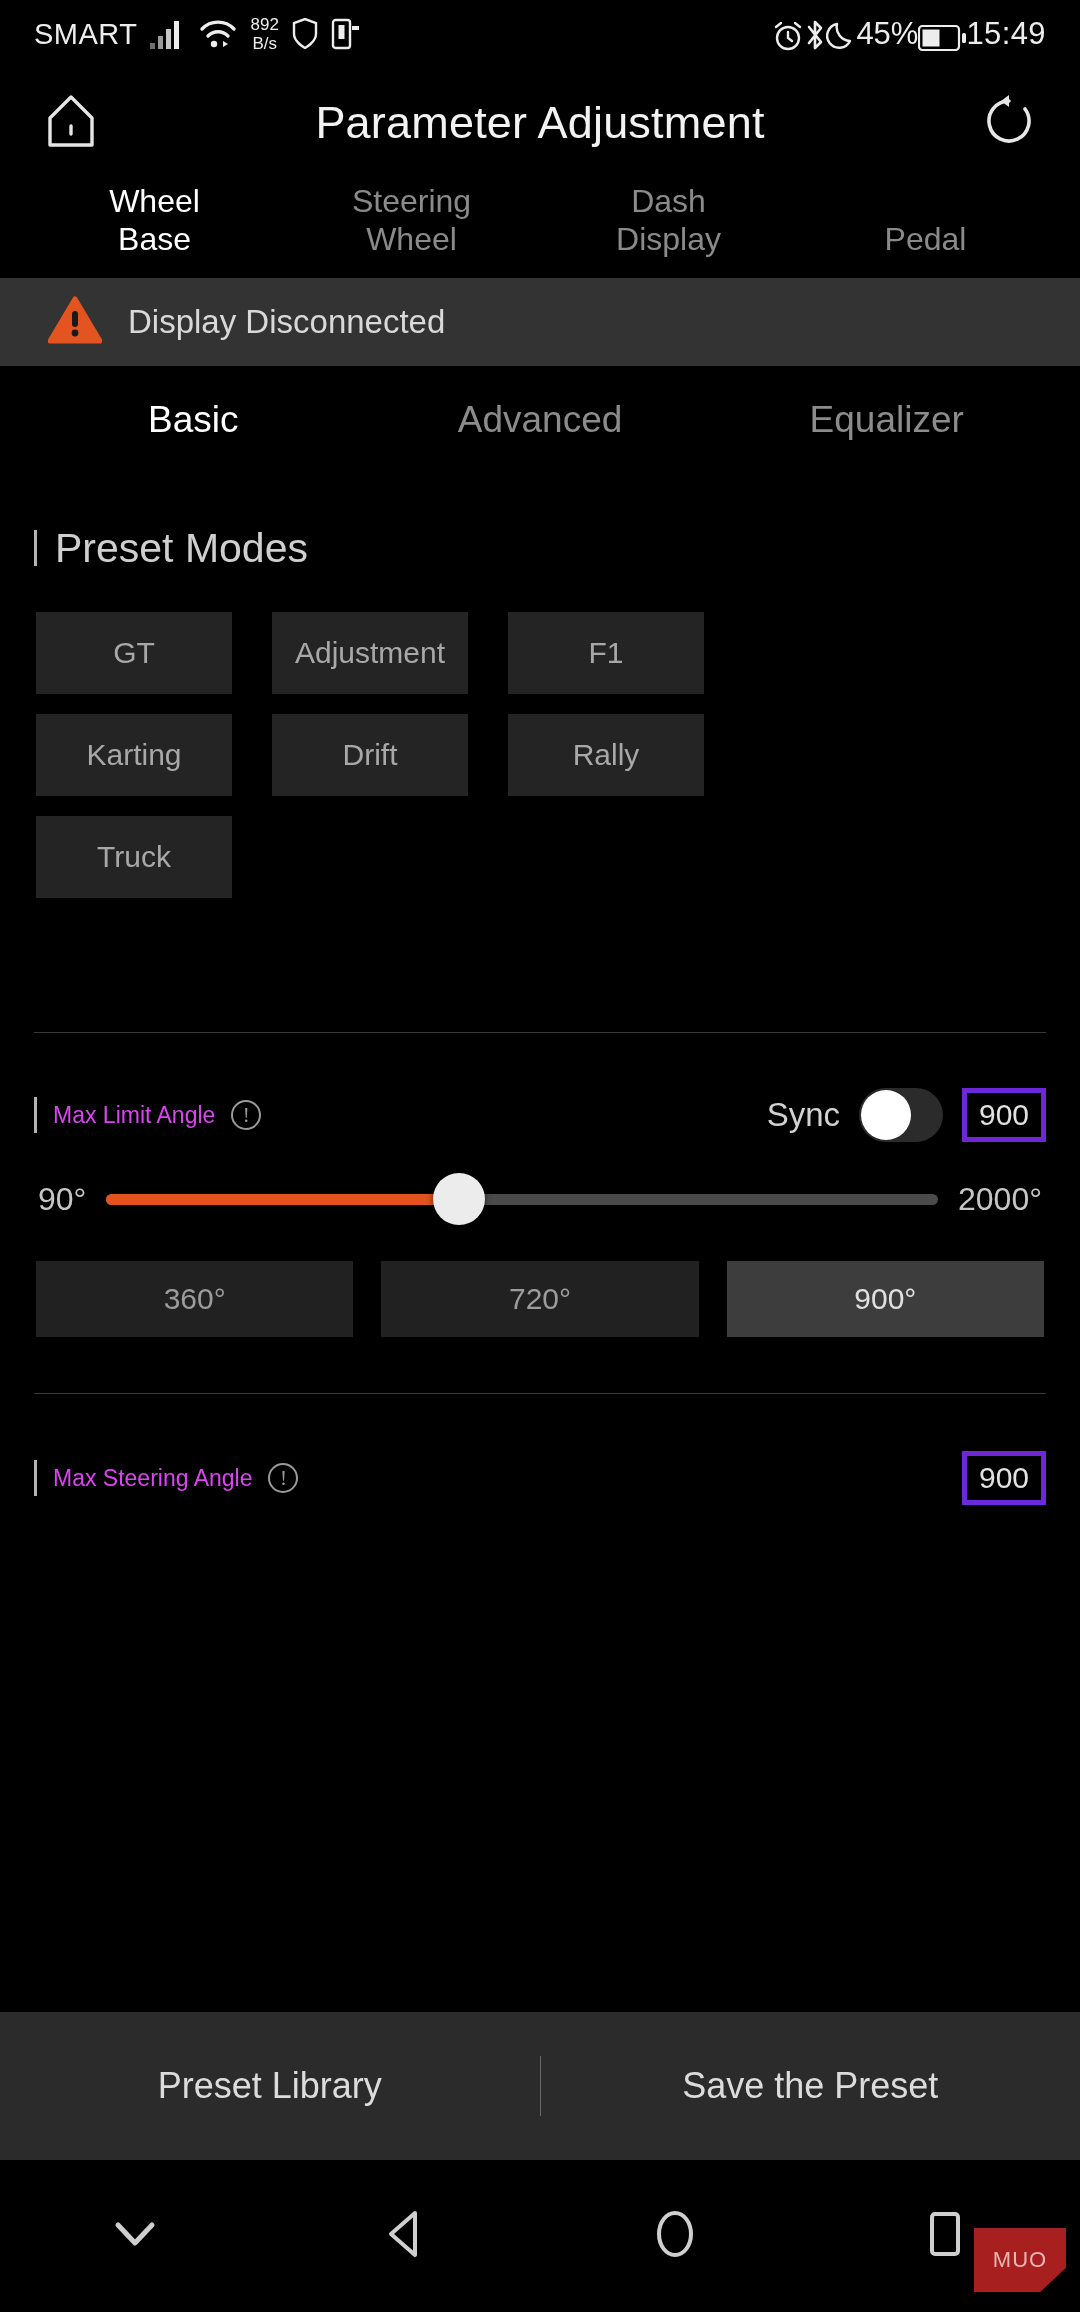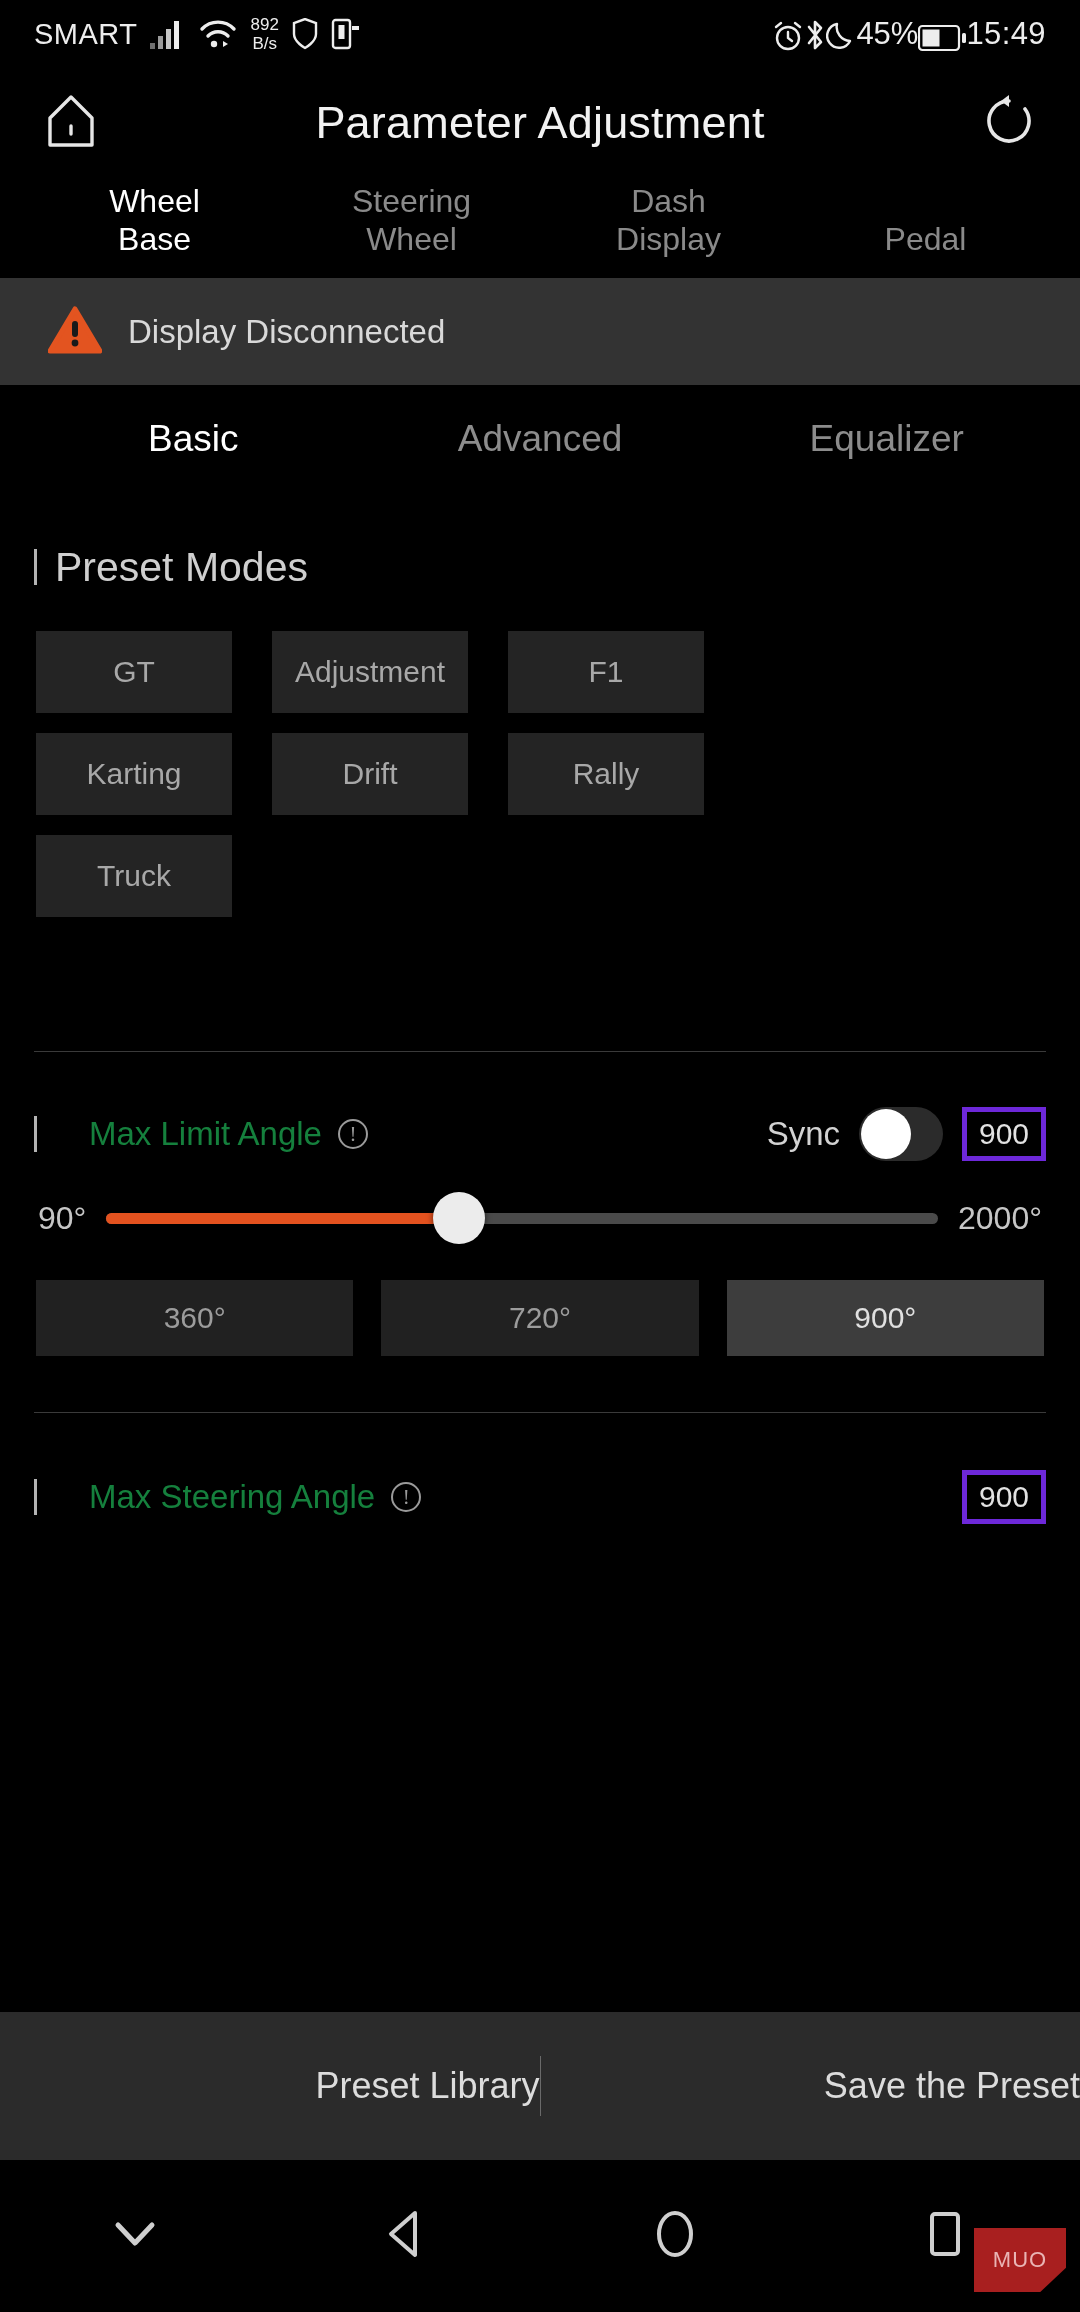--- a/index.html
+++ b/index.html
@@ -55,21 +55,21 @@
     flex:1; text-align:center;
     font-size:32px; line-height:38px;
     color:#8a8a8a;
     cursor:pointer;
     padding-top:4px;
   }
   .tab.active { color:#ffffff; }
 
   
   .warn {
-    height:107px;
+    height:88px;
     background:#333333;
     display:flex; align-items:center;
     padding:0 48px;
     gap:26px;
   }
   .warn-text { font-size:33px; color:#d9d9d9; }
 
   
   .subtabs {
     display:flex; height:108px; align-items:center;
@@ -108,21 +108,21 @@
   
   .divider { height:1px; background:#3a3a3a; margin:0 34px; }
 
   
   .row-head {
     display:flex; align-items:center;
     padding:0 34px;
     height:80px;
     gap:16px;
   }
-  .row-label { font-size:33px; color:#15803d;margin-left:36px; }
+  .row-label { font-size:23px; color:#d946ef; }
   .info-icon {
     width:30px; height:30px; border:2px solid #9a9a9a; border-radius:50%;
     display:inline-flex; align-items:center; justify-content:center;
     font-size:21px; color:#9a9a9a; line-height:1;
     font-family:"Liberation Serif", serif;
   }
   .row-right { margin-left:auto; display:flex; align-items:center; gap:19px; }
   .sync-label { font-size:33px; color:#d2d2d2; }
   .toggle {
     width:84px; height:54px; background:#2b2b2b; border-radius:27px;
@@ -181,21 +181,21 @@
   .quick-btn.selected { background:#3d3d3d; color:#e0e0e0; }
 
   
   .action-bar {
     position:absolute; left:0; right:0;
     bottom:152px; height:148px;
     background:#2b2b2b;
     display:flex; align-items:center;
   }
   .action-btn {
-    flex:1; text-align:right;
+    flex:1; text-align:center;
     font-size:36px; color:#dcdcdc;
     cursor:pointer;
   }
   .action-sep { width:1px; height:60px; background:#6a6a6a; }
 
   
   .navbar {
     position:absolute; left:0; right:0; bottom:0;
     height:152px; background:#000;
     display:flex; align-items:center;

